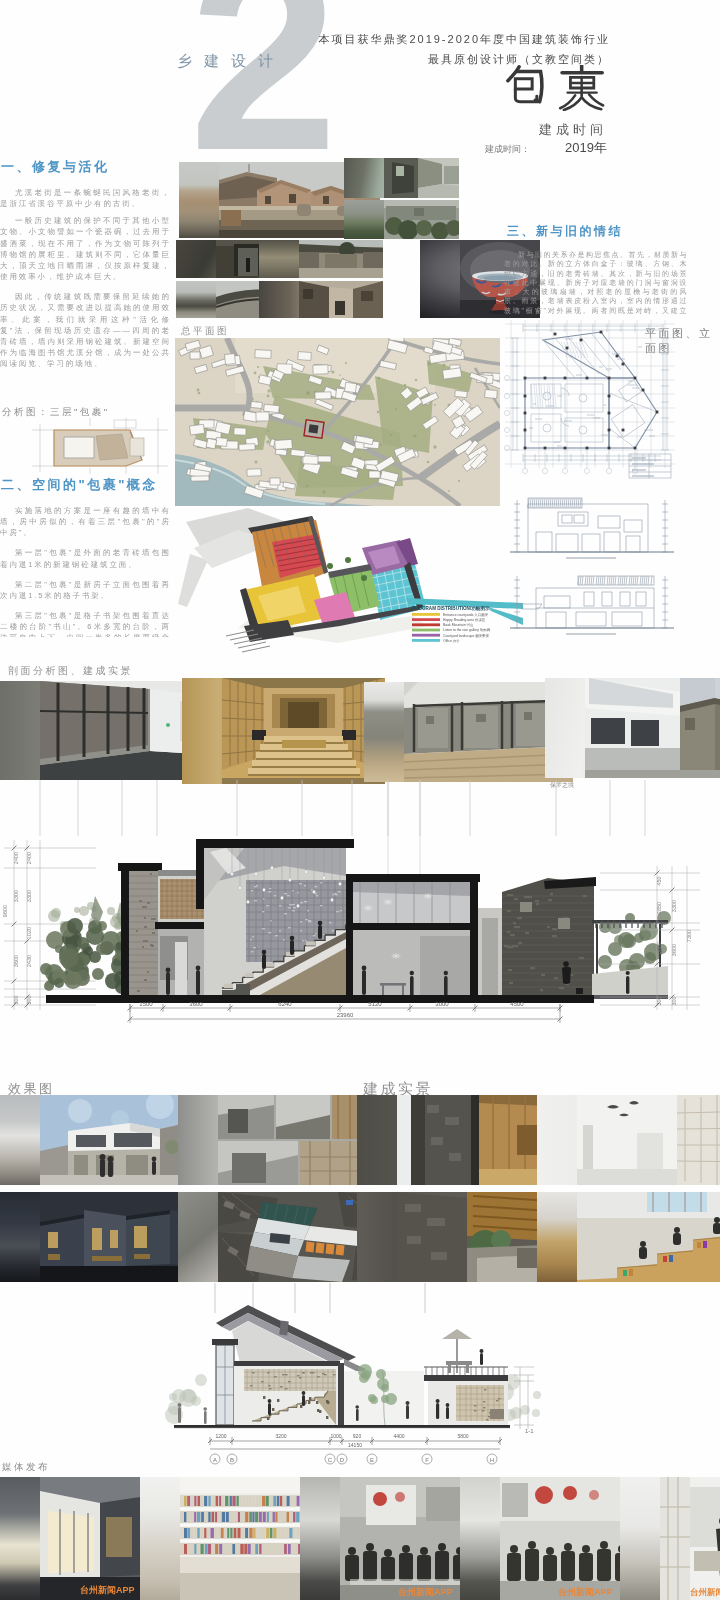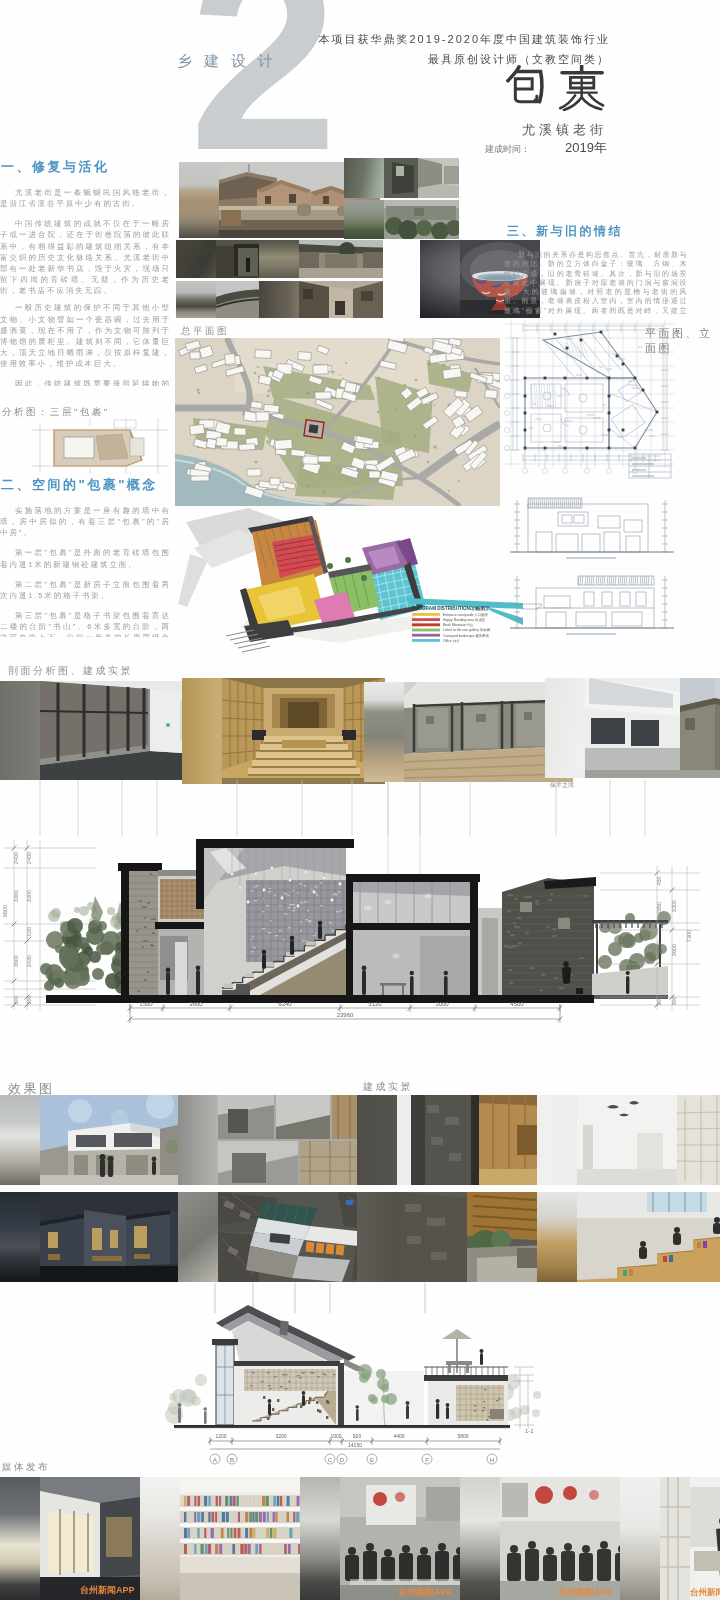--- a/index.html
+++ b/index.html
@@ -54,27 +54,26 @@
 <path d="M69,19.5 H94" stroke-width="2.6"></path>
 <path d="M81,13 V25" stroke-width="2.6"></path>
 <path d="M66,30 H97" stroke-width="2.6"></path>
 <path d="M81,25 V33" stroke-width="2.8"></path>
 <path d="M74,33 C70,39 65,44 58,47" stroke-width="2.8"></path>
 <path d="M81,35 C77,41 70,46 62,49" stroke-width="2.8"></path>
 <path d="M81,35 C85,41 93,46 102,48" stroke-width="2.8"></path>
 <path d="M89,32 C93,37 98,41 104,44" stroke-width="2.8"></path>
 </g>
 </svg>
-<div class="abs" style="left:400px;top:121px;width:207px;text-align:right;color:#5a5a5a;font-size:13px;letter-spacing:4px;">尤溪镇老街</div>
+<div class="abs" style="left:400px;top:121px;width:207px;text-align:right;color:#5a5a5a;font-size:13px;letter-spacing:4px;">建成时间</div>
 <div class="abs" style="left:400px;top:139px;width:207px;text-align:right;color:#7a7a7a;font-size:9px;">建成时间：<span style="font-size:13px;color:#4a4a4a;margin-left:35px;">2019年</span></div>
 
 <div class="h-blue" style="left:1px;top:158px;font-size:13px;">一、修复与活化</div>
 <div class="abs para" style="left:0px;top:178px;width:171px;height:208px;overflow:hidden;">
 <p>尤溪老街是一条蜿蜒民国风格老街，是浙江省溪谷平原中少有的古街。</p>
-<p>中国传统建筑的成就不仅在于一幢房子或一进合院，还在于街巷院落的彼此联系中，有相得益彰的建筑组团关系，有丰富交织的历史文化脉络关系。尤溪老街中部有一处老新华书店，毁于火灾，现场只留下四周的青砖墙。无疑，作为历史老街，老书店不应消失无踪。</p>
 <p style="margin-top:6px;">一般历史建筑的保护不同于其他小型文物。小文物譬如一个瓷器碗，过去用于盛酒菜，现在不用了，作为文物可陈列于博物馆的展柜里。建筑则不同，它体量巨大，顶天立地日晒雨淋，仅按原样复建，使用效率小，维护成本巨大。</p>
 <p style="margin-top:9px;">因此，传统建筑既需要保留延续她的历史状况，又需要改进以提高她的使用效率。此案，我们就采用这种"活化修复"法，保留现场历史遗存——四周的老青砖墙，墙内则采用钢砼建筑。新建空间作为临海图书馆尤溪分馆，成为一处公共阅读阅览、学习的场地。</p>
 </div>
 <div class="lbl" style="left:2px;top:406px;font-size:9.5px;color:#8a8a8a;">分析图：三层"包裹"</div>
 <svg class="abs" style="left:30px;top:416px;" width="140" height="60" viewBox="0 0 140 60">
 <g stroke="#c2c2c2" stroke-width="0.6" fill="none">
 <path d="M10,8 V56 M96,2 V58 M128,2 V58 M2,14 H138 M2,50 H138"></path>
 <path d="M60,2 V10 M60,52 V58"></path>
 <rect x="84" y="4" width="22" height="8"></rect>
 </g>
@@ -1511,21 +1510,21 @@
     <text x="146" y="227.5" font-size="6" fill="#666" text-anchor="middle">1500</text>
     <text x="196" y="227.5" font-size="6" fill="#666" text-anchor="middle">3600</text>
     <text x="285" y="227.5" font-size="6" fill="#666" text-anchor="middle">6240</text>
     <text x="375" y="227.5" font-size="6" fill="#666" text-anchor="middle">5120</text>
     <text x="442" y="227.5" font-size="6" fill="#666" text-anchor="middle">3000</text>
     <text x="517" y="227.5" font-size="6" fill="#666" text-anchor="middle">4500</text>
     <text x="345" y="239" font-size="6" fill="#666" text-anchor="middle">23960</text>
   </svg>
 
 <div class="lbl" style="left:8px;top:1080px;font-size:13px;">效果图</div>
-<div class="lbl" style="left:363px;top:1080px;font-size:10px;">建成实景</div>
+<div class="lbl" style="left:363px;top:1080px;font-size:15px;text-decoration:underline;">建成实景</div>
 <div class="photo" id="a1" style="left:0px;top:1095px;width:170px;height:90px;">
 <svg width="170" height="90">
       <rect width="170" height="90" fill="#a9c2da"></rect>
 <circle cx="40" cy="16" r="12" fill="#c5d8e8" opacity="0.8"></circle>
       <circle cx="120" cy="10" r="14" fill="#c9dcec" opacity="0.7"></circle>
       <circle cx="80" cy="24" r="9" fill="#bcd2e4" opacity="0.6"></circle>
 <polygon points="28,36 90,28 120,34 120,56 28,58" fill="#f0f1ef"></polygon>
 <polygon points="90,28 120,34 120,42 90,36" fill="#d8d9d7"></polygon>
 <g fill="#55585c">
         <rect x="36" y="40" width="30" height="12"></rect>

